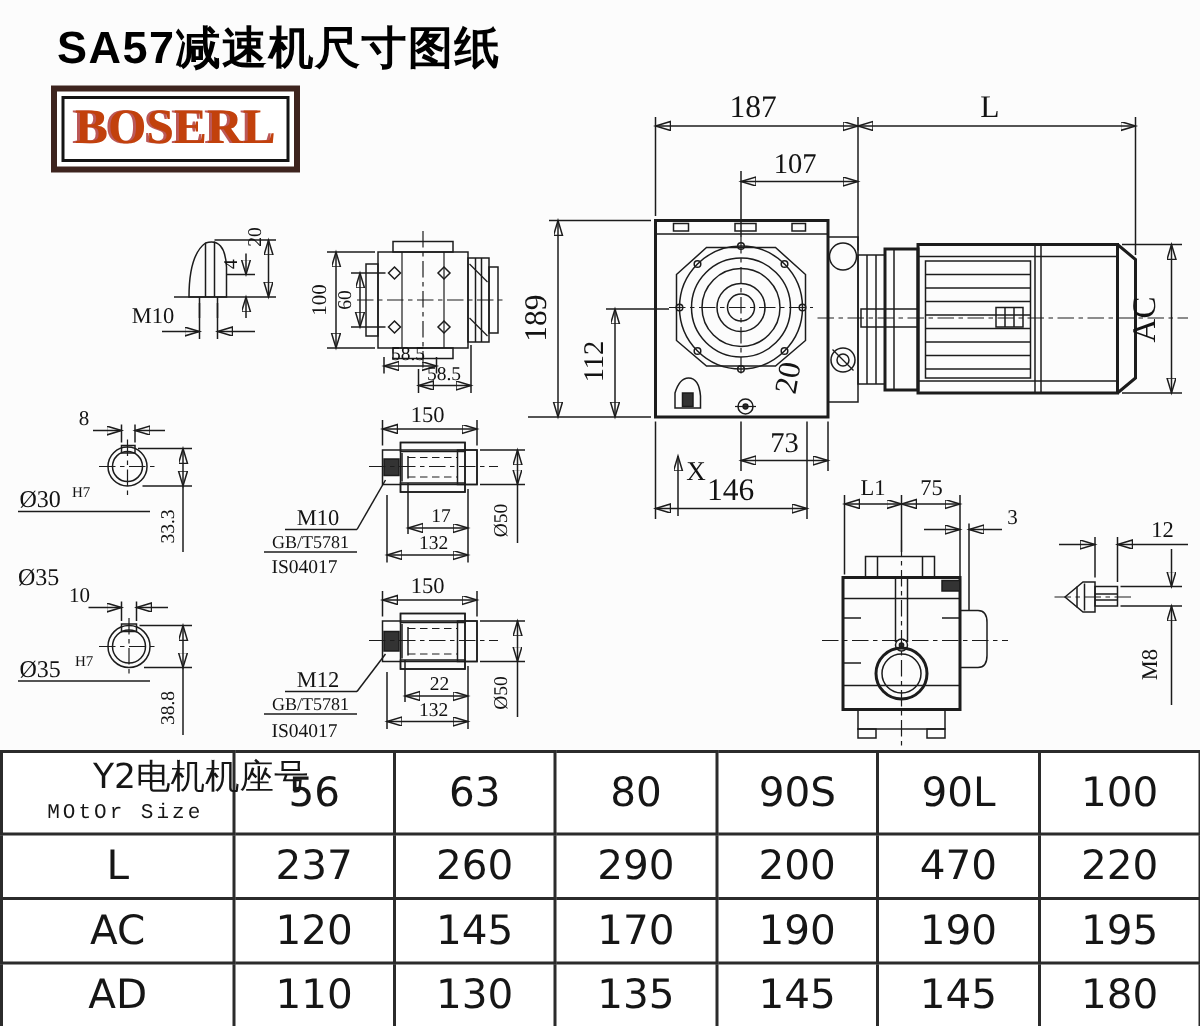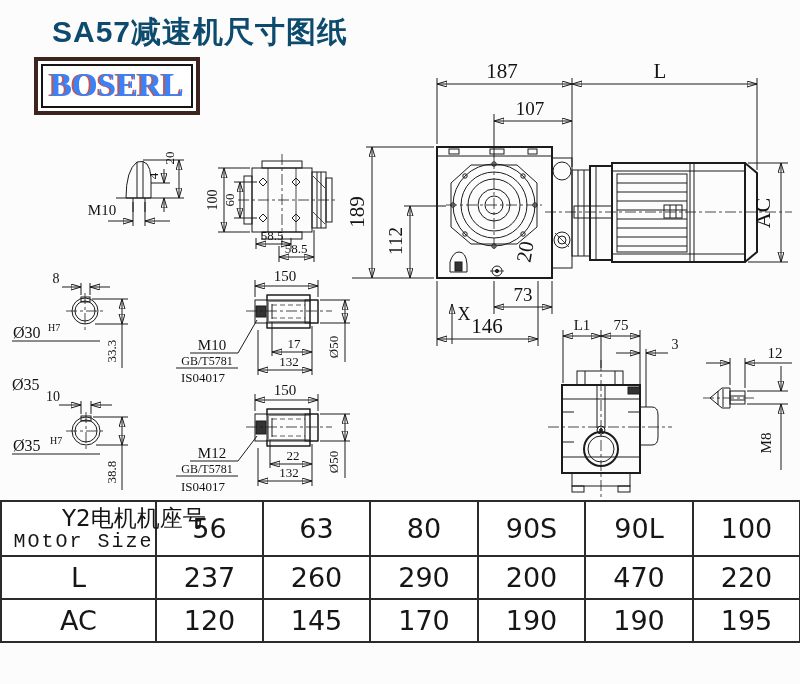--- a/index.html
+++ b/index.html
@@ -1,38 +1,38 @@
 <!DOCTYPE html>
 <html><head>
 <meta charset="utf-8">
 <style>
   html,body{margin:0;padding:0;}
   body{width:800px;height:684px;position:relative;background:#fcfcfc;font-family:"Liberation Sans",sans-serif;overflow:hidden;}
-  .title{position:absolute;left:52px;top:12px;font-size:30px;font-weight:700;color:#0c4a6e;letter-spacing:1px;white-space:nowrap;}
+  .title{position:absolute;left:38px;top:12px;font-size:30px;font-weight:700;color:#000000;letter-spacing:1px;white-space:nowrap;}
   .logo{position:absolute;left:34px;top:57px;border:4px solid #3d241e;background:#fff;padding:3px;}
-  .logo-inner{display:block;border:2px solid #141414;padding:0 7px 2px 7px;color:#3b82f6;
+  .logo-inner{display:block;border:2px solid #141414;padding:0 7px 2px 7px;color:#c2410c;
     font-family:"Liberation Serif",serif;font-weight:700;font-size:33px;line-height:38px;
     text-shadow:-2px 0 0 rgba(176,59,59,.85);}
   svg{position:absolute;left:0;top:0;}
   svg line,svg path,svg rect,svg circle,svg polygon,svg ellipse{stroke:#1c1c1c;fill:none;stroke-width:1;}
   svg .thick{stroke-width:2;}
   svg .thin{stroke-width:.8;}
   svg .dim{stroke-width:.9;}
   svg .cl{stroke-dasharray:11 3 3 3;stroke-width:.8;}
   svg .dash{stroke-dasharray:5 3;stroke-width:.7;}
   svg .fillb{fill:#333;stroke:#1c1c1c;}
   svg text{fill:#131313;stroke:none;font-family:"Liberation Serif",serif;}
   table.dims{position:absolute;left:0;top:500px;width:799px;border-collapse:collapse;table-layout:fixed;background:#fff;}
   table.dims td{border:2px solid #2b2b2b;text-align:center;vertical-align:middle;
     font-family:"DejaVu Sans",sans-serif;font-size:27px;color:#161616;padding:0;}
   table.dims tr.hdr td{height:53px;}
   table.dims tr.r td{height:41px;}
   td.lblcell{text-align:left;}
   .cn{font-size:23px;line-height:26px;padding-left:20px;white-space:nowrap;margin-left:40px;}
-  .en{font-family:"Liberation Mono",monospace;font-size:20px;line-height:22px;padding-left:10px;letter-spacing:2px;white-space:nowrap;}
+  .en{font-family:"Liberation Mono",monospace;font-size:14px;line-height:22px;padding-left:10px;letter-spacing:2px;white-space:nowrap;}
   .rowlbl{font-size:26px;}
 </style>
 </head>
 <body>
 
 <div class="title">SA57减速机尺寸图纸</div>
 
 <div class="logo">
   <span class="logo-inner">BOSERL</span>
 </div>
@@ -431,14 +431,23 @@
   </tr>
   <tr class="r">
     <td class="rowlbl">AC</td>
     <td>120</td>
     <td>145</td>
     <td>170</td>
     <td>190</td>
     <td>190</td>
     <td>195</td>
   </tr>
+  <tr class="r">
+    <td class="rowlbl">AD</td>
+    <td>110</td>
+    <td>130</td>
+    <td>135</td>
+    <td>145</td>
+    <td>145</td>
+    <td>180</td>
+  </tr>
 </tbody>
   </table>
 
 </body></html>

